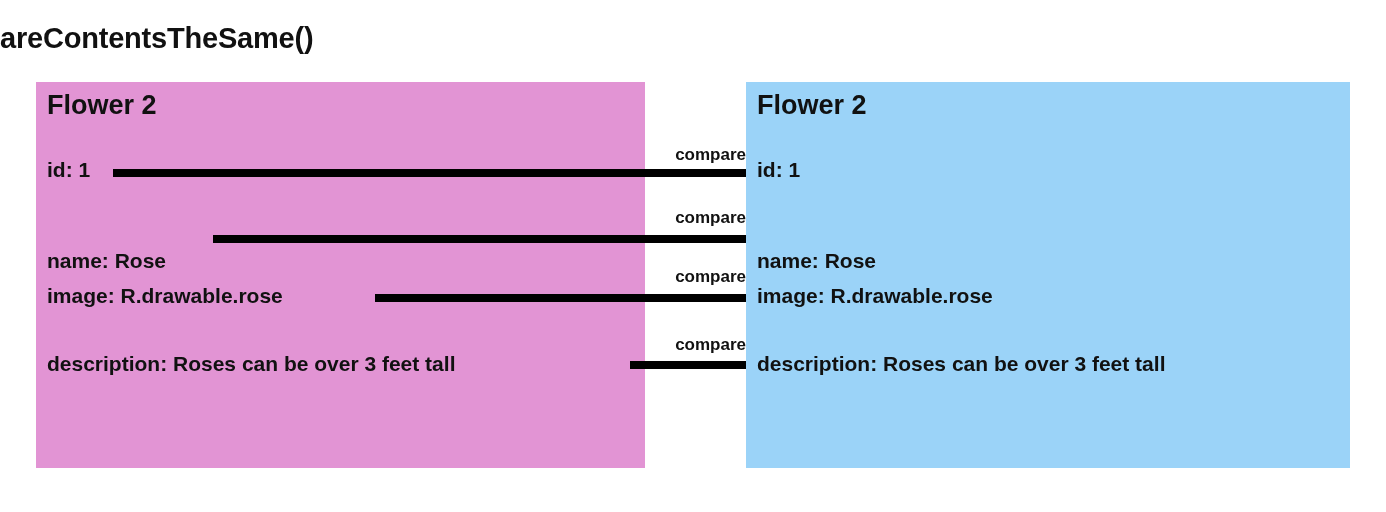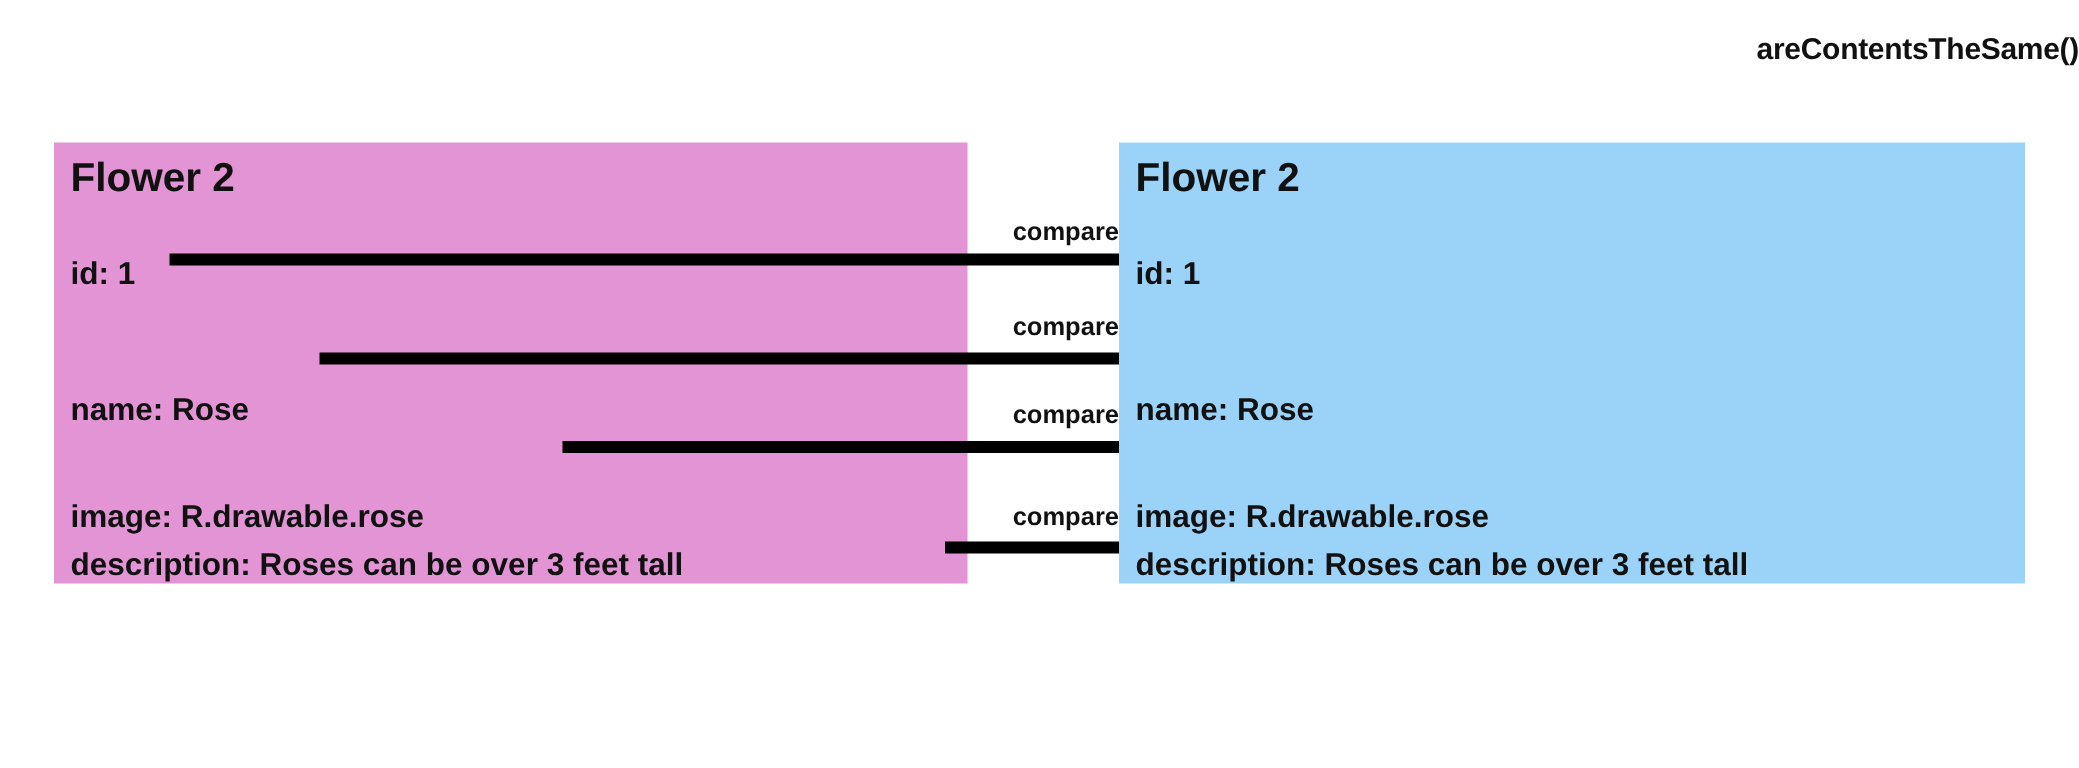--- a/index.html
+++ b/index.html
@@ -15,32 +15,32 @@
     color: #111111;
     overflow: hidden;
   }
 
   
   .title {
     position: absolute;
     top: 22px;
     left: 0;
     width: 1386px;
-    text-align: right;
-    font-size: 20px;
+    text-align: left;
+    font-size: 29px;
     font-weight: bold;
     letter-spacing: -0.2px;
     color: #111111;
   }
 
   
   .panel {
     position: absolute;
-    top: 95px;
-    height: 294px;
+    top: 82px;
+    height: 386px;
     box-sizing: border-box;
   }
   .panel-left {
     left: 36px;
     width: 609px;
   }
   .panel-right {
     left: 746px;
     width: 604px;
   }
@@ -58,21 +58,21 @@
   .field {
     position: absolute;
     left: 11px;
     font-size: 21px;
     font-weight: bold;
     line-height: 1;
     white-space: nowrap;
   }
   .field-id          { top: 77px; text-align: right;  }
   .field-name        { top: 144px; margin-top: 24px; }
-  .field-image       { top: 203px; margin-top: 36px; }
+  .field-image       { top: 203px; }
   .field-description { top: 271px; }
 
   
   .connector {
     position: absolute;
     height: 8px;
     background: #000000;
   }
   .conn-id          { left: 113px; top: 169px; width: 633px; }
   .conn-name        { left: 213px; top: 235px; width: 533px; }

